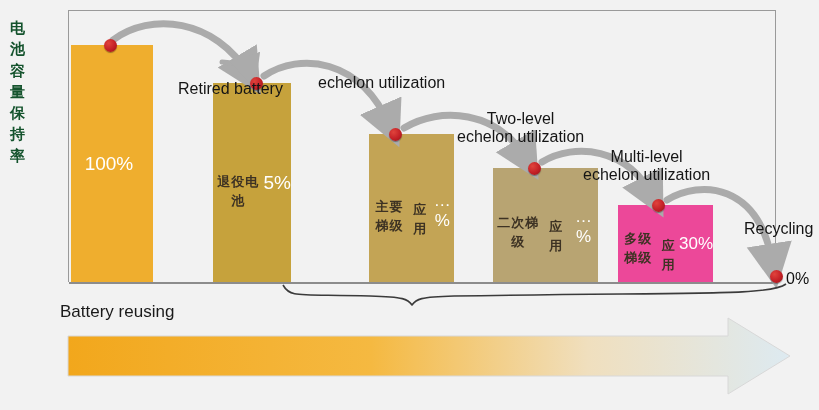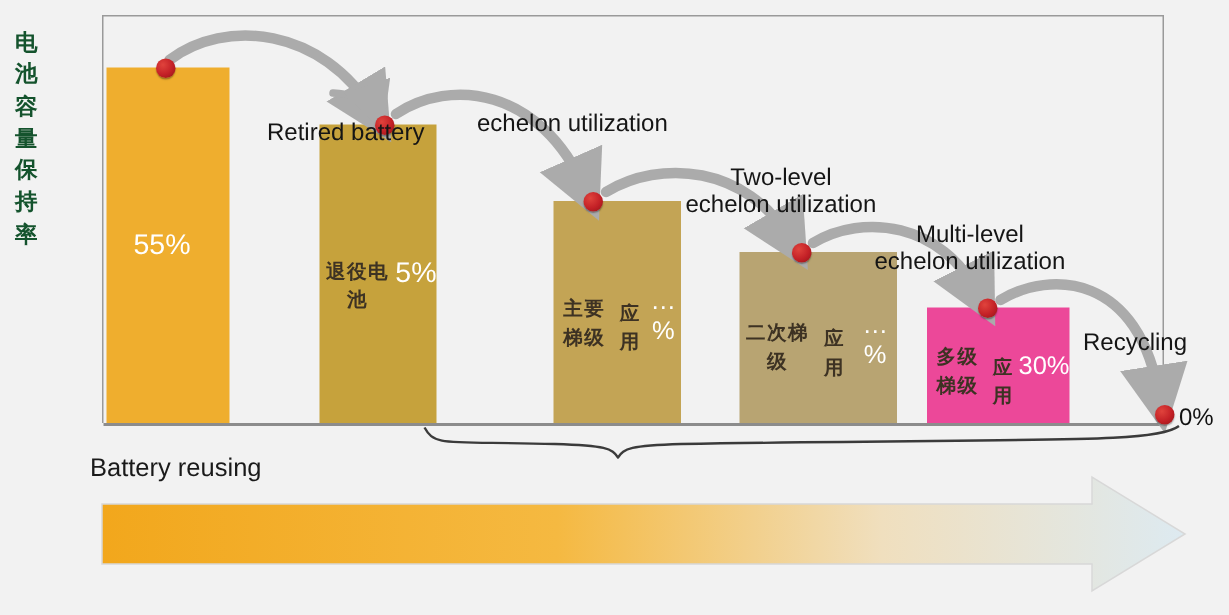--- a/index.html
+++ b/index.html
@@ -152,21 +152,21 @@
 
 <div id="root">
 
   <div class="axis-label-cn">电池容量保持率</div>
   <div class="axis-label-en">Battery capacity retention rate/%</div>
 
   <div id="plot">
 
     <div class="bar b1" style="left:2px; width:82px; height:237px; background:#EFAE2E;">
       <div style="flex:1"></div>
-      <div class="bar-pct">55%</div>
+      <div class="bar-pct">100%</div>
       <div style="flex:1.45"></div>
     </div>
 
     <div class="bar b2" style="left:144px; width:78px; height:199px; background:#C6A23C;">
       <div class="bar-cn" style="margin-top:18px">退役电池</div>
       <div style="flex:1"></div>
       <div class="bar-pct">5%</div>
       <div style="flex:1.35"></div>
     </div>
 
@@ -238,21 +238,21 @@
   <div class="callout" style="left:457px; top:110px;">
     <div>Two-level</div>
     <div>echelon utilization</div>
   </div>
 
   <div class="callout" style="left:583px; top:148px;">
     <div>Multi-level</div>
     <div>echelon utilization</div>
   </div>
 
-  <div class="callout" style="left:722px; top:220px;text-align:right;">
+  <div class="callout" style="left:744px; top:220px;text-align:right;">
     <div>Recycling</div>
   </div>
 
   <div class="zero-label">0%</div>
 
   <div class="brace-label">
     <span>Battery reusing</span>
   </div>
 
 

